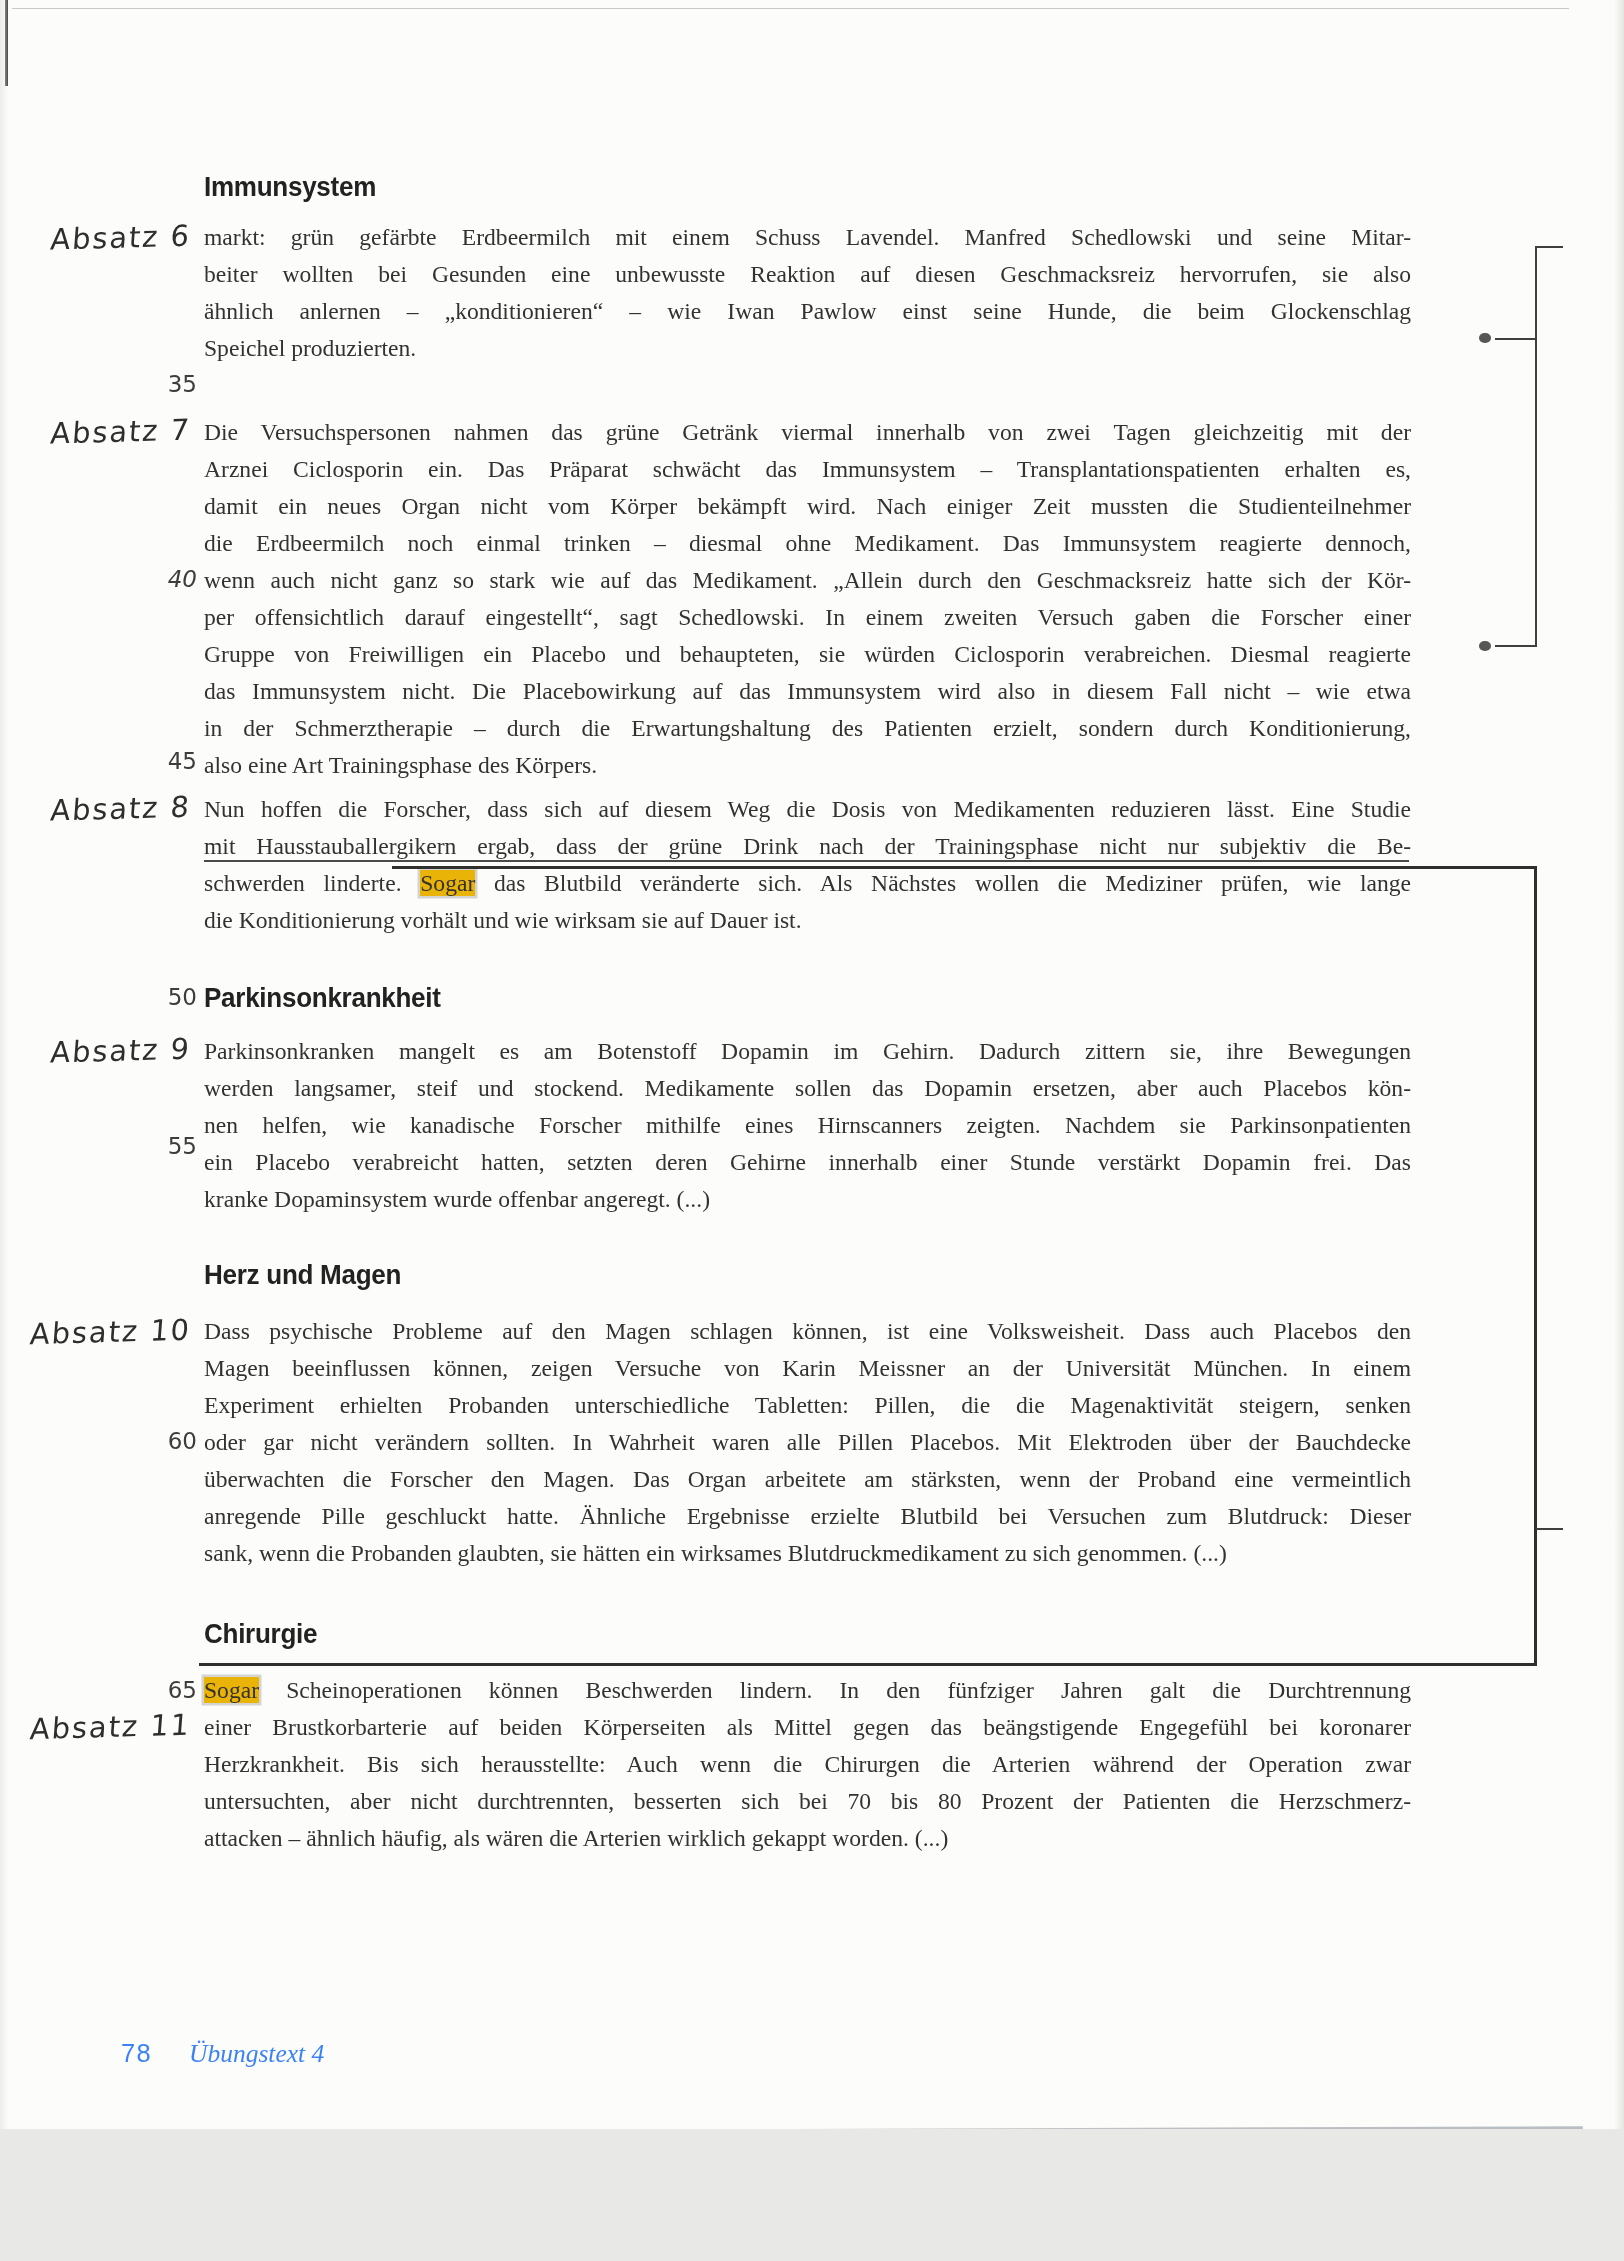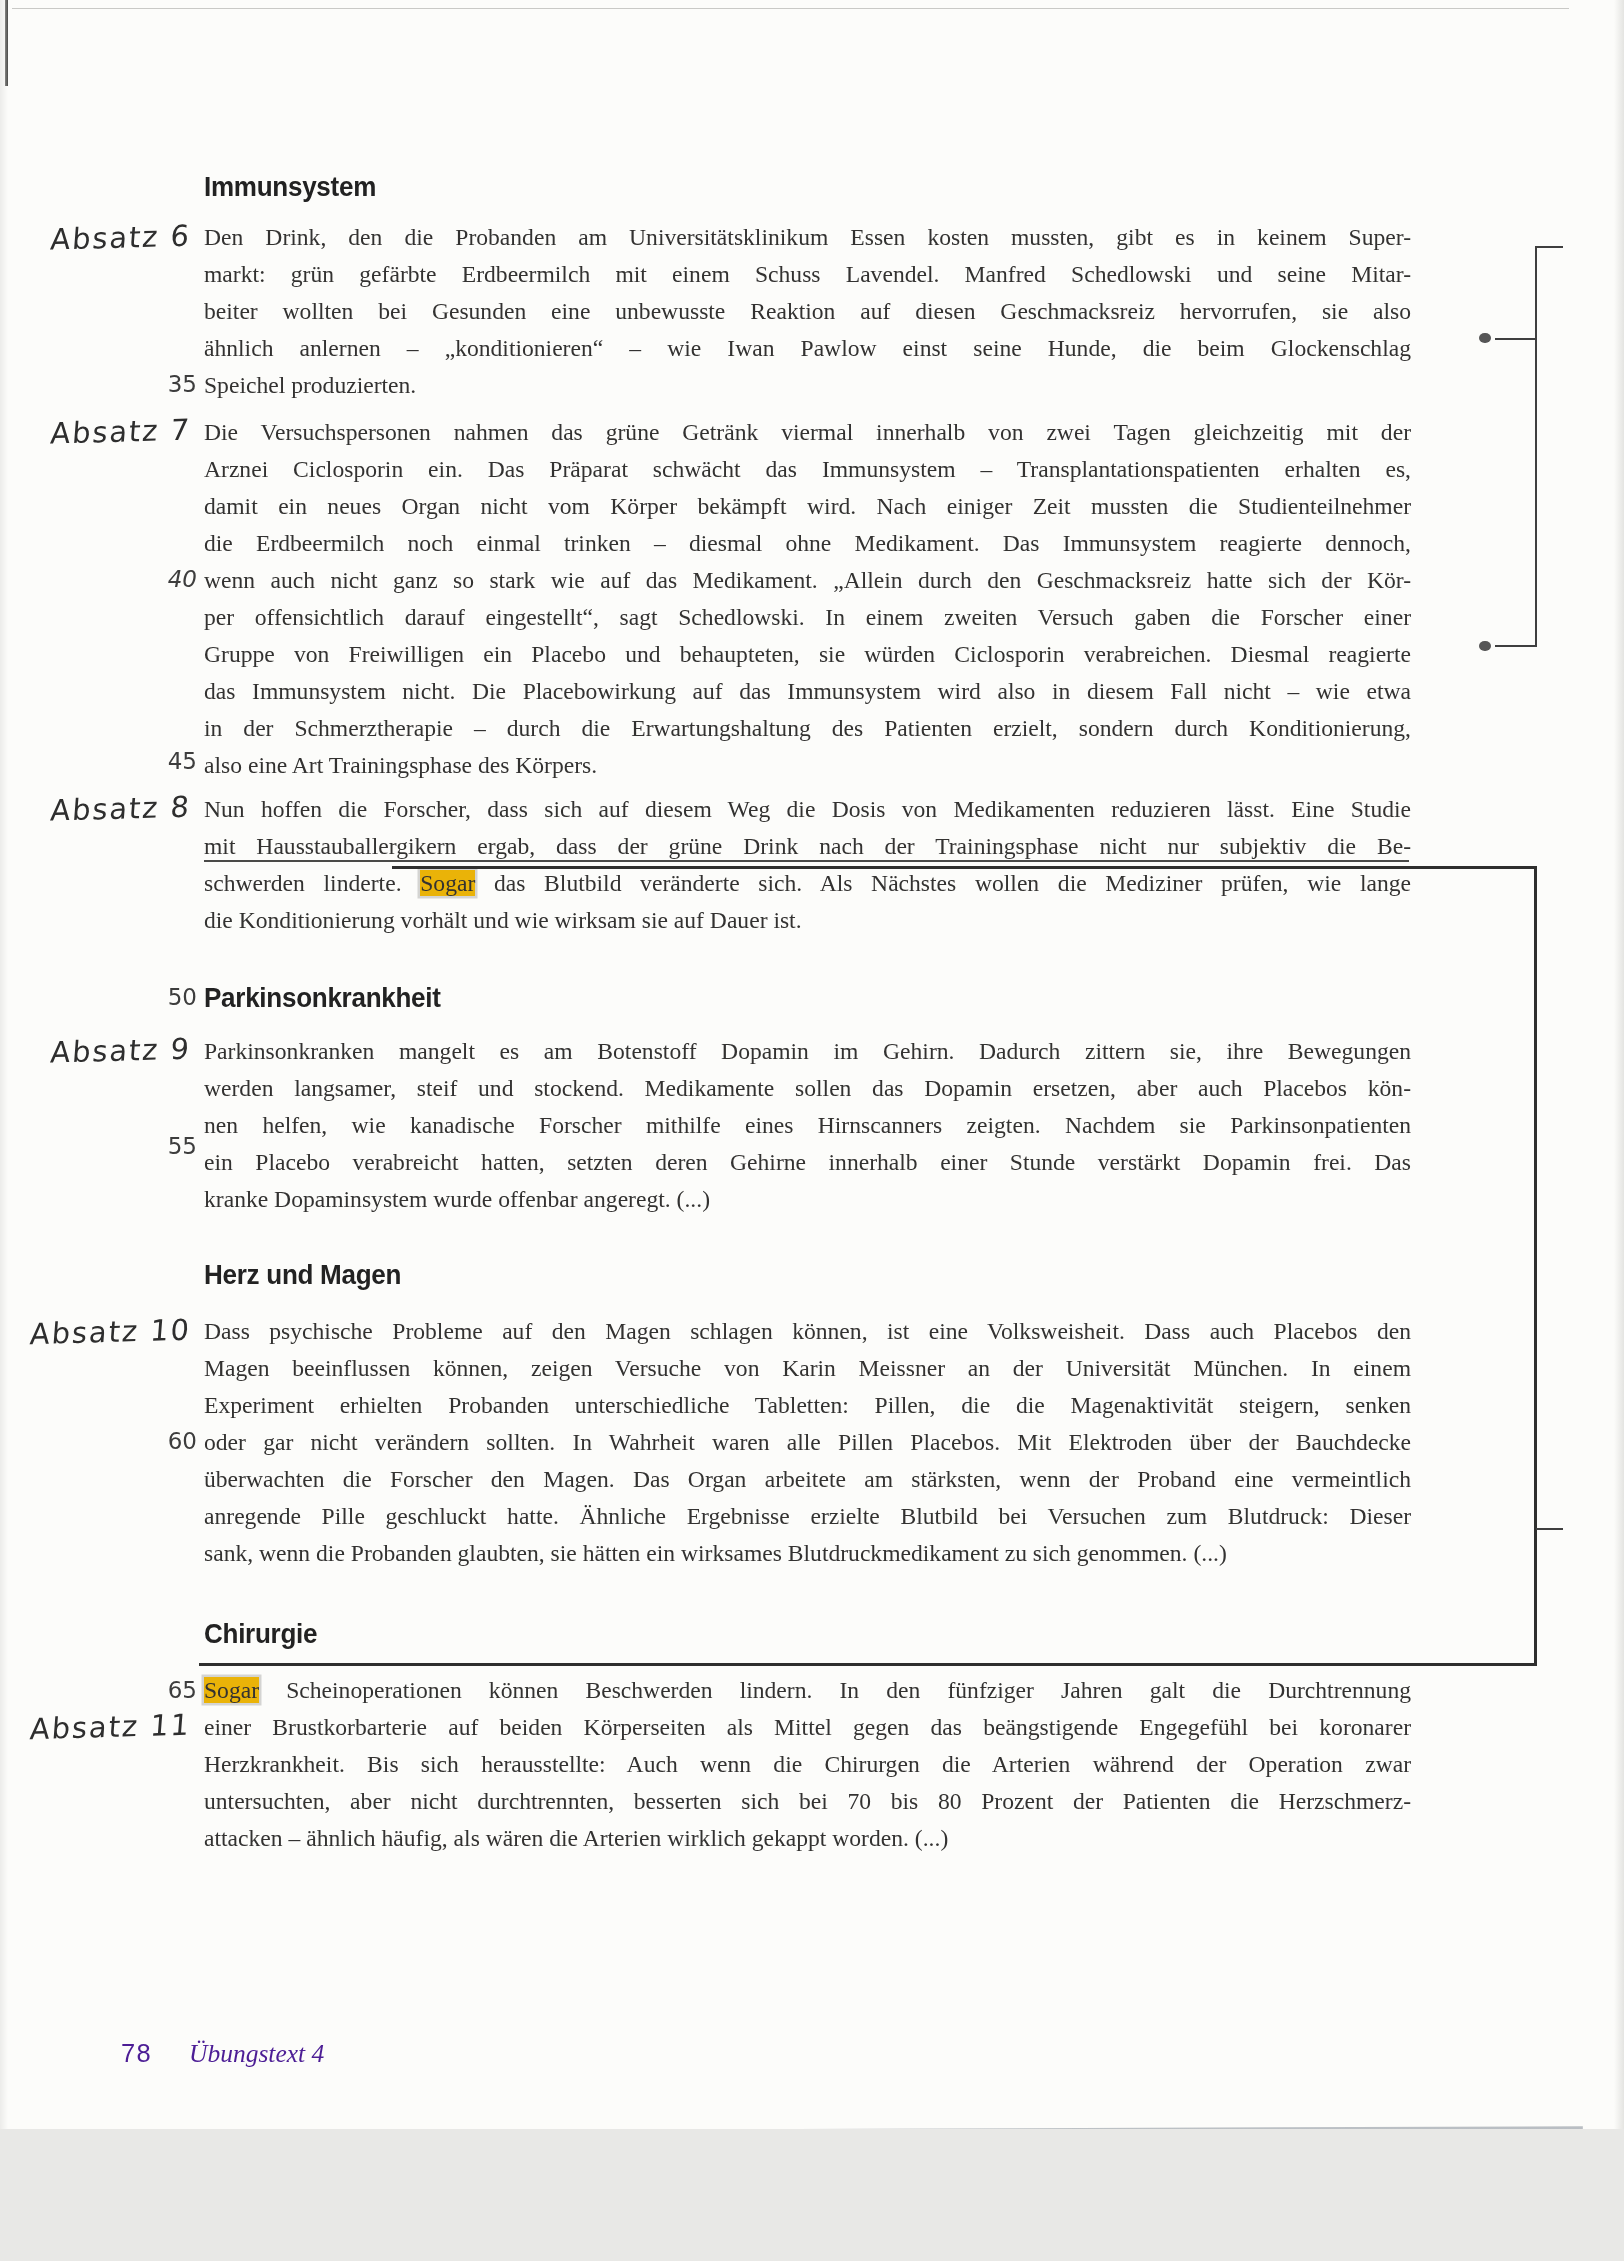--- a/index.html
+++ b/index.html
@@ -81,41 +81,40 @@
   #dot2{left:1479px;top:641px;}
 
   
   #underline-thin{left:204px;top:860px;width:1205px;height:1.9px;background:#4a4a48;}
   #box-top{left:392px;top:866px;width:1145px;height:3.2px;background:#2f2f2e;}
   #box-right{left:1534px;top:866px;width:2.5px;height:800px;background:#2f2f2e;}
   #box-bottom{left:199px;top:1663px;width:1337px;height:3.2px;background:#2f2f2e;}
   #box-tick{left:1536px;top:1528px;width:27px;height:1.9px;background:#3f3f3f;}
 
   
-  #footer{position:absolute;left:121px;top:2039px;font-size:25.5px;color:#4c1d95;}
+  #footer{position:absolute;left:121px;top:2039px;font-size:25.5px;color:#3b82f6;}
   #footer .pagenum{font-family:"Liberation Sans", sans-serif;font-weight:normal;letter-spacing:1.3px;}
   #footer .label{font-family:"Liberation Serif", serif;font-style:italic;margin-left:37px;}
 </style>
 </head>
 <body>
 
 <div id="page">
 
   <div class="top-scan-line"></div>
   <div class="topleft-mark"></div>
   <div class="left-edge-shade"></div>
   <div class="right-edge-shade"></div>
 
   <div class="section-heading" id="heading-immunsystem">Immunsystem</div>
   <div class="section-heading" id="heading-parkinson">Parkinsonkrankheit</div>
   <div class="section-heading" id="heading-herz">Herz und Magen</div>
   <div class="section-heading" id="heading-chirurgie">Chirurgie</div>
 
   <div class="para" id="p6">
-      <div class="tl">Den Drink, den die Probanden am Universitätsklinikum Essen kosten mussten, gibt es in keinem Super-</div>
       <div class="tl">markt: grün gefärbte Erdbeermilch mit einem Schuss Lavendel. Manfred Schedlowski und seine Mitar-</div>
       <div class="tl">beiter wollten bei Gesunden eine unbewusste Reaktion auf diesen Geschmacksreiz hervorrufen, sie also</div>
       <div class="tl">ähnlich anlernen – „konditionieren“ – wie Iwan Pawlow einst seine Hunde, die beim Glockenschlag</div>
       <div class="tl last">Speichel produzierten.</div>
     </div>
   <div class="para" id="p7">
       <div class="tl">Die Versuchspersonen nahmen das grüne Getränk viermal innerhalb von zwei Tagen gleichzeitig mit der</div>
       <div class="tl">Arznei Ciclosporin ein. Das Präparat schwächt das Immunsystem – Transplantationspatienten erhalten es,</div>
       <div class="tl">damit ein neues Organ nicht vom Körper bekämpft wird. Nach einiger Zeit mussten die Studienteilnehmer</div>
       <div class="tl">die Erdbeermilch noch einmal trinken – diesmal ohne Medikament. Das Immunsystem reagierte dennoch,</div>

